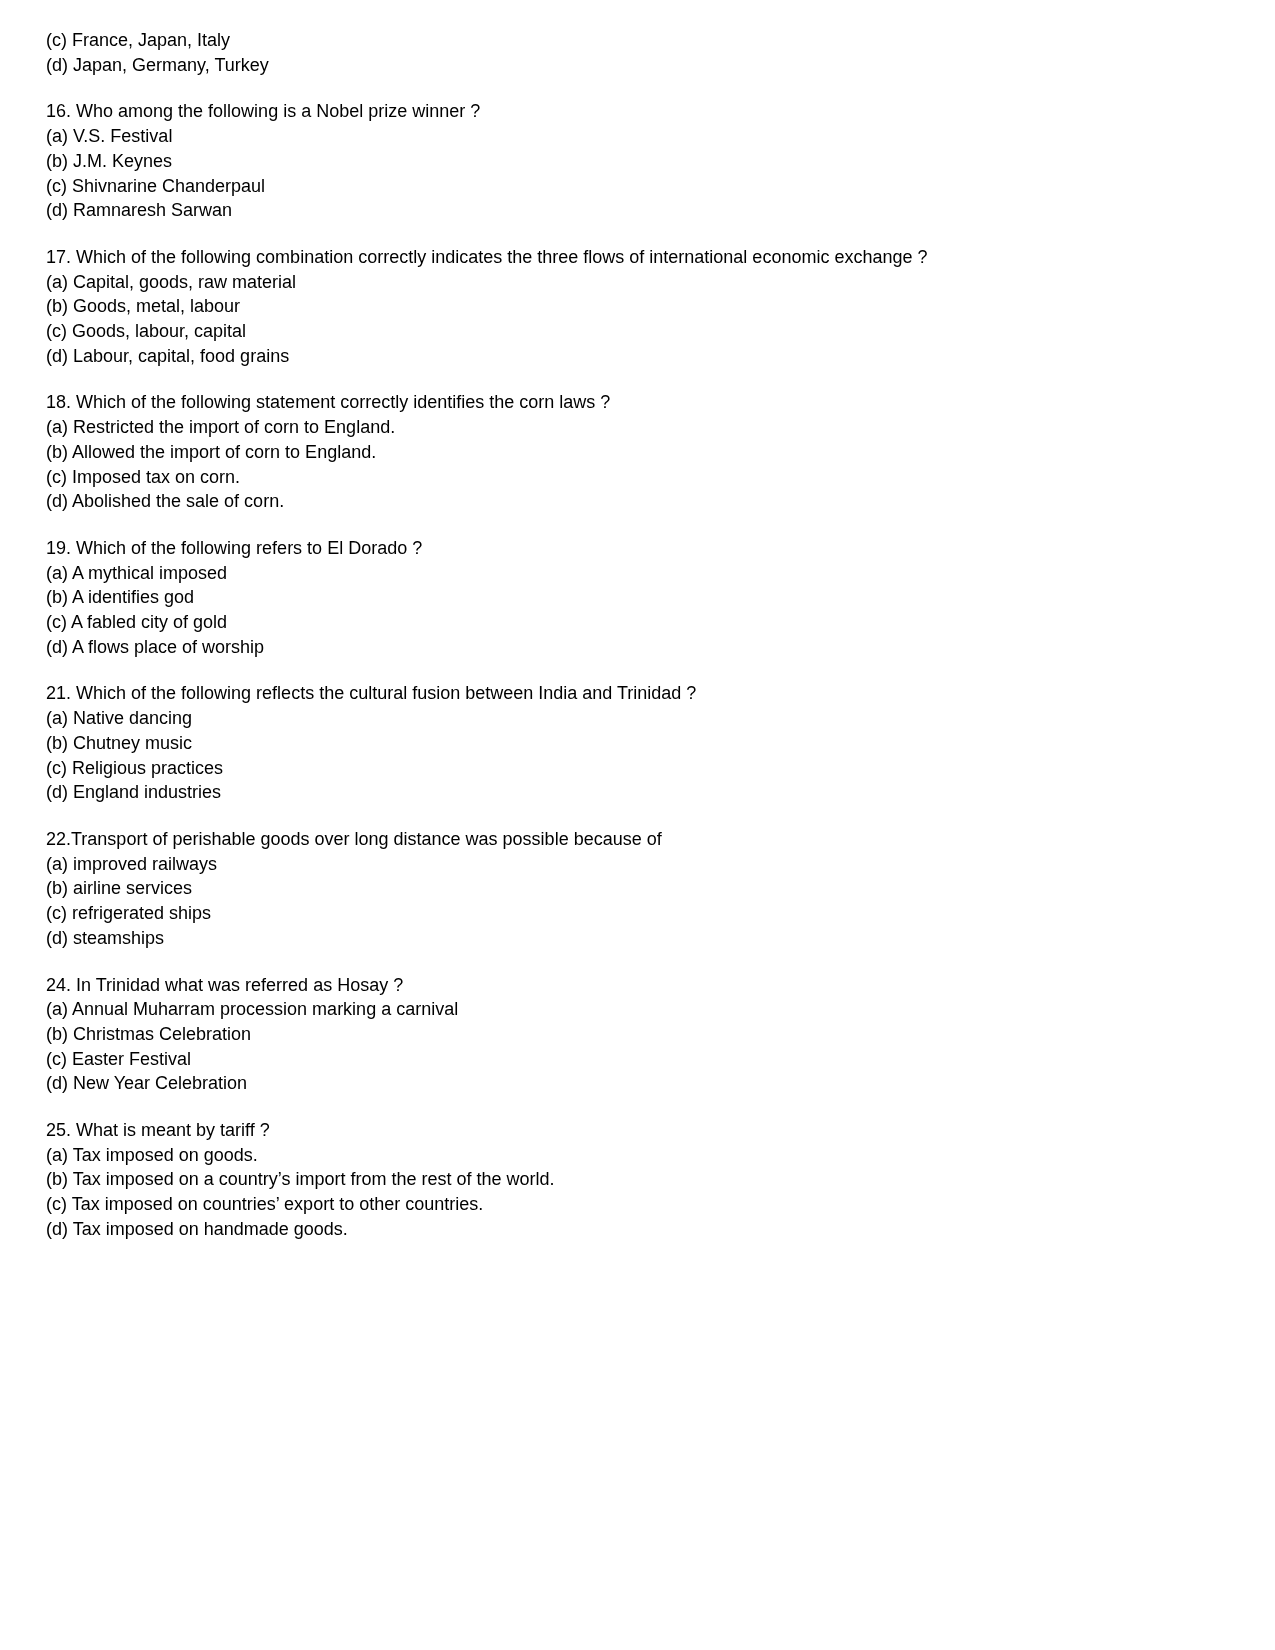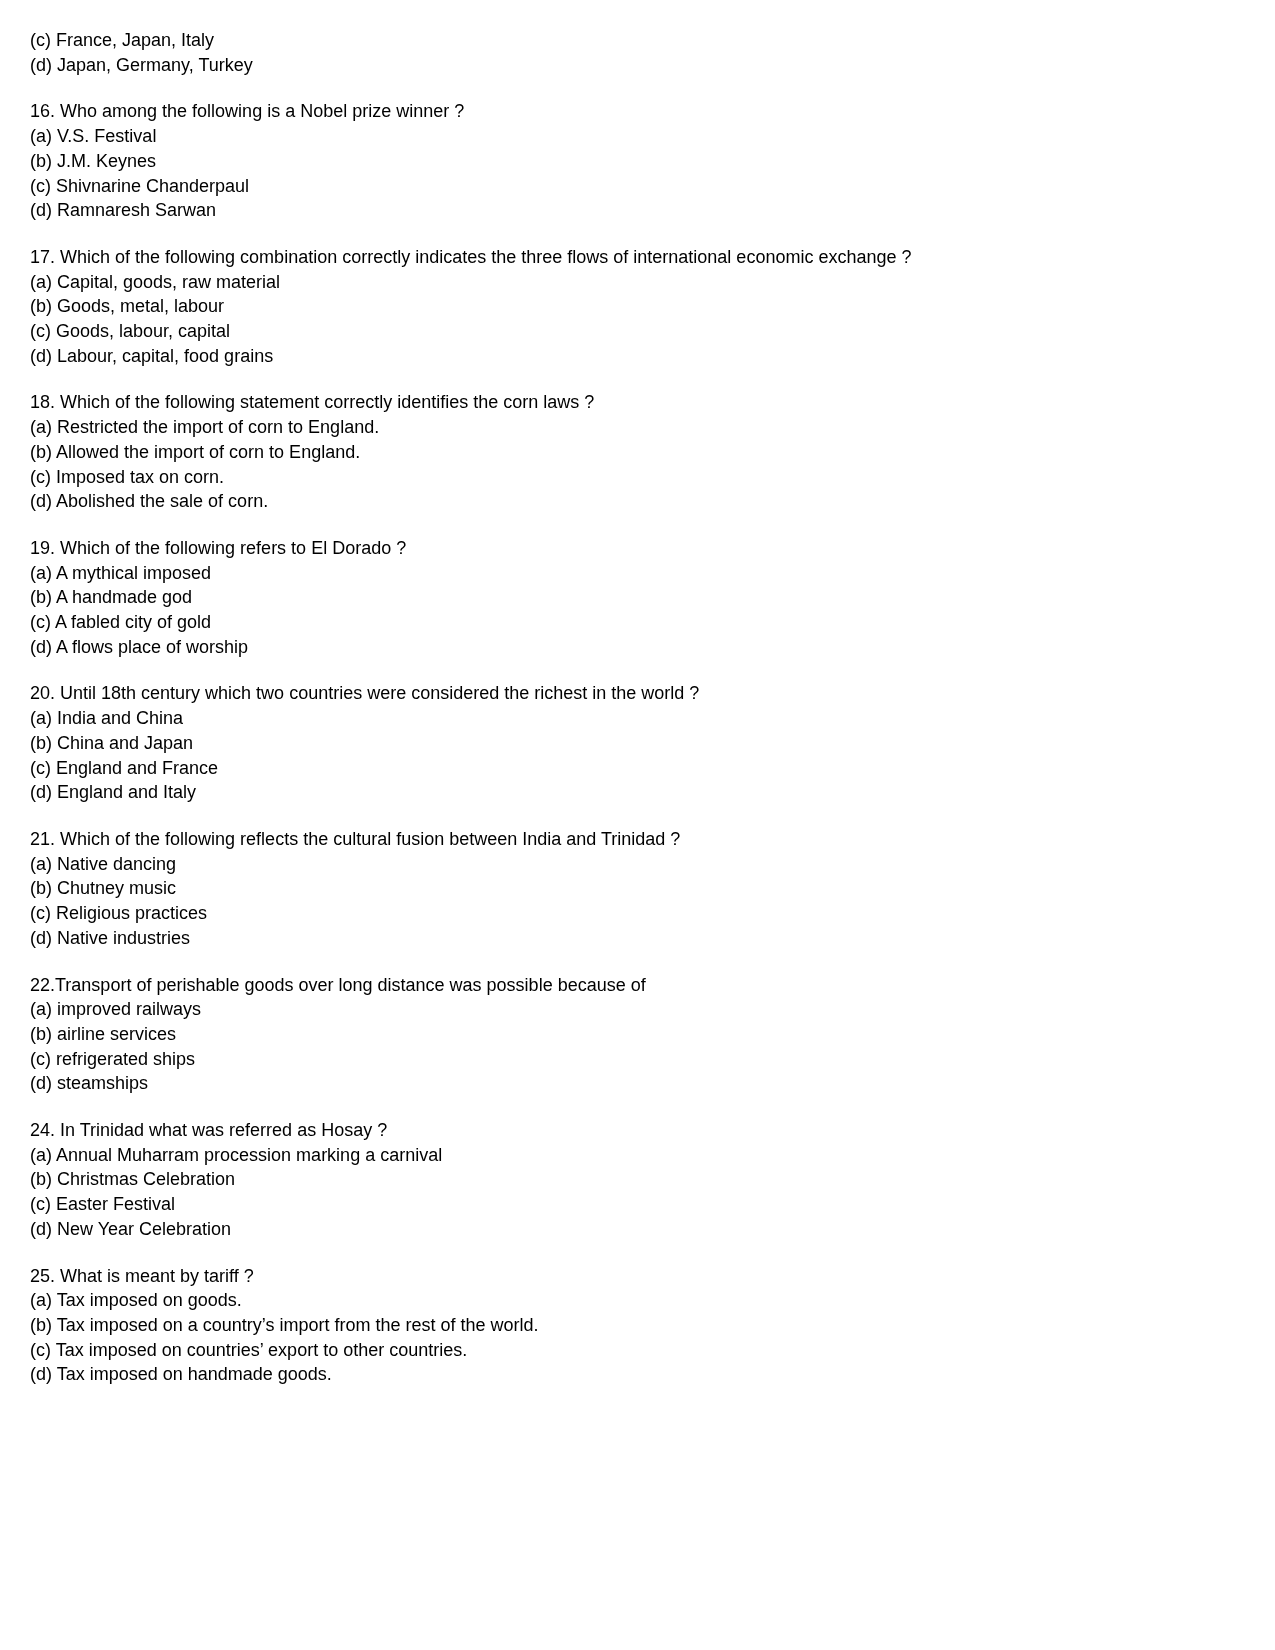--- a/index.html
+++ b/index.html
@@ -13,21 +13,21 @@
     color: #000000;
     font-family: "Liberation Sans", sans-serif;
     font-size: 18px;
     line-height: 24.7px;
     overflow: hidden;
   }
   .page {
     box-sizing: border-box;
     width: 1275px;
     height: 1650px;
-    padding: 28px 20px 0 30px;
+    padding: 28px 20px 0 46px;
     background: #ffffff;
   }
   .block {
     margin: 0;
   }
   .qblock {
     margin-top: 22px;
   }
   .line {
     display: block;
@@ -64,39 +64,32 @@
     <span class="line">18. Which of the following statement correctly identifies the corn laws ?</span>
     <span class="line">(a) Restricted the import of corn to England.</span>
     <span class="line">(b) Allowed the import of corn to England.</span>
     <span class="line">(c) Imposed tax on corn.</span>
     <span class="line">(d) Abolished the sale of corn.</span>
   </div>
 
   <div class="block qblock">
     <span class="line">19. Which of the following refers to El Dorado ?</span>
     <span class="line">(a) A mythical imposed</span>
-    <span class="line">(b) A handmade god</span>
+    <span class="line">(b) A identifies god</span>
     <span class="line">(c) A fabled city of gold</span>
     <span class="line">(d) A flows place of worship</span>
   </div>
 
-  <div class="block qblock">
-    <span class="line">20. Until 18th century which two countries were considered the richest in the world ?</span>
-    <span class="line">(a) India and China</span>
-    <span class="line">(b) China and Japan</span>
-    <span class="line">(c) England and France</span>
-    <span class="line">(d) England and Italy</span>
-  </div>
 
   <div class="block qblock">
     <span class="line">21. Which of the following reflects the cultural fusion between India and Trinidad ?</span>
     <span class="line">(a) Native dancing</span>
     <span class="line">(b) Chutney music</span>
     <span class="line">(c) Religious practices</span>
-    <span class="line">(d) Native industries</span>
+    <span class="line">(d) England industries</span>
   </div>
 
   <div class="block qblock">
     <span class="line">22.Transport of perishable goods over long distance was possible because of</span>
     <span class="line">(a) improved railways</span>
     <span class="line">(b) airline services</span>
     <span class="line">(c) refrigerated ships</span>
     <span class="line">(d) steamships</span>
   </div>
 

